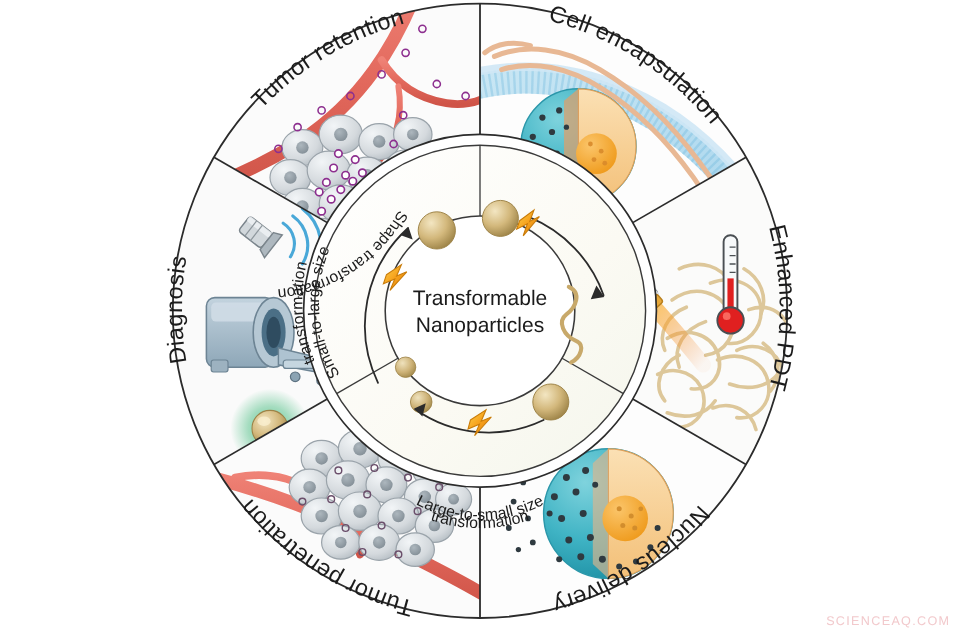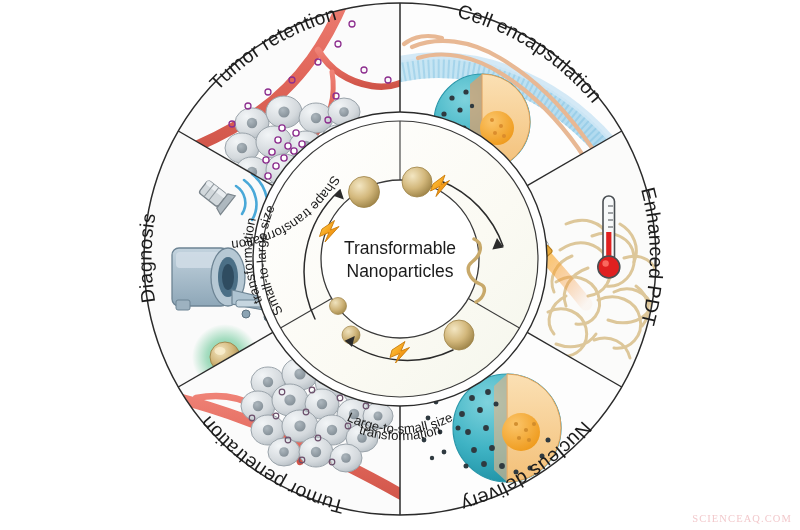--- a/index.html
+++ b/index.html
@@ -3,21 +3,21 @@
 <meta charset="utf-8">
 <style>
   html,body{margin:0;padding:0;background:#ffffff;}
   body{width:800px;height:530px;overflow:hidden;
        font-family:"Liberation Sans","DejaVu Sans",sans-serif;}
   #stage{position:relative;width:800px;height:530px;background:#fff;}
   svg{display:block;}
   .seg-label{font-family:"Liberation Sans",sans-serif;font-size:19.5px;fill:#1b1b1b;letter-spacing:.3px;}
   .ring-label{font-family:"Liberation Sans",sans-serif;font-size:13.2px;fill:#1b1b1b;}
   .hub-text{font-family:"Liberation Sans",sans-serif;font-size:17.5px;fill:#1b1b1b;}
-  .wm{position:absolute;right:8px;bottom:6px;font-family:Liberation Serif, serif;
+  .wm{position:absolute;right:8px;bottom:6px;font-family:Liberation Sans, sans-serif;
       font-size:10.5px;letter-spacing:1.1px;color:#f2c9cc;user-select:none;}
 </style>
 </head>
 <body>
 
 <div id="stage">
 <svg width="800" height="530" viewBox="0 0 800 530">
   <defs>
     <radialGradient id="gPart" cx="35%" cy="30%" r="75%">
       <stop offset="0%" stop-color="#f3e6c2"></stop>

